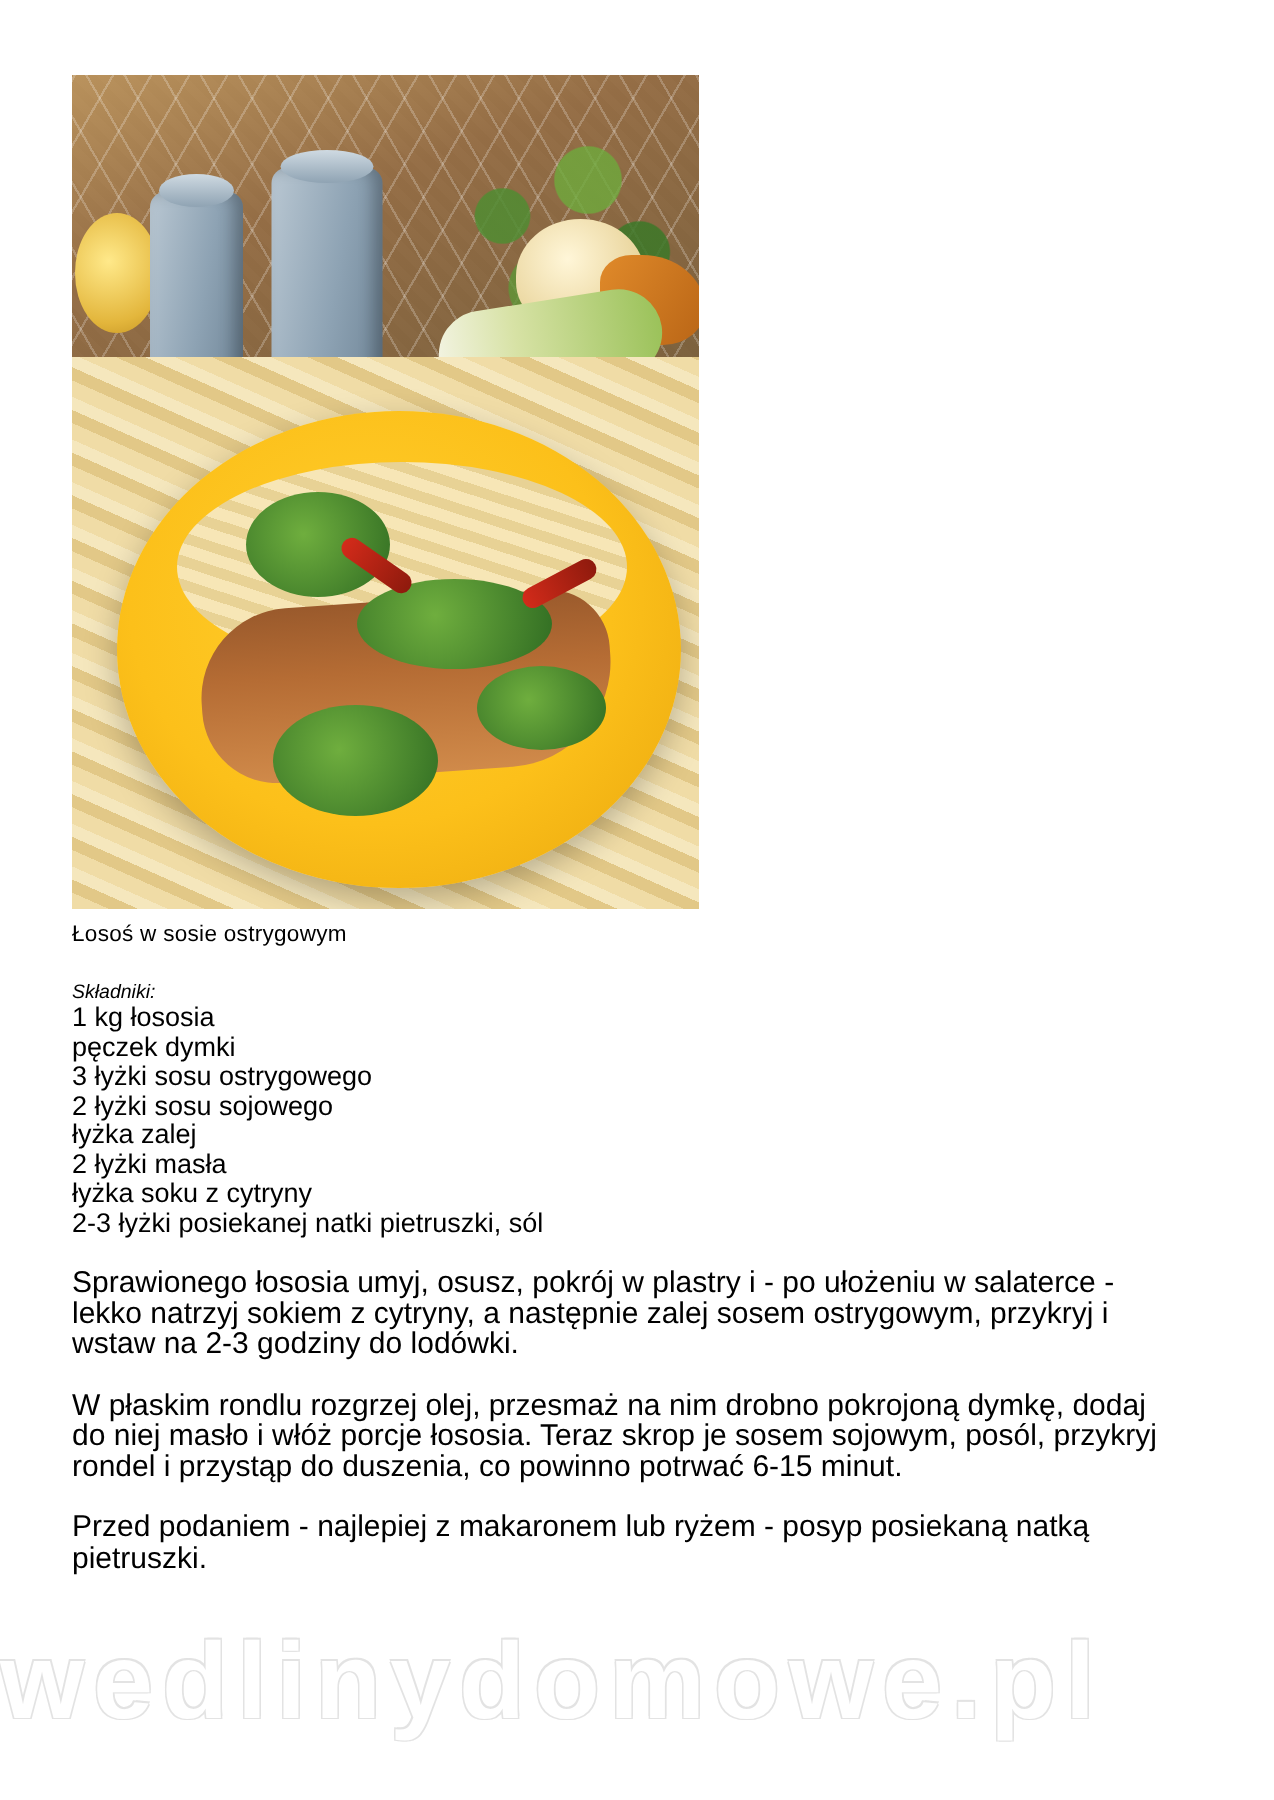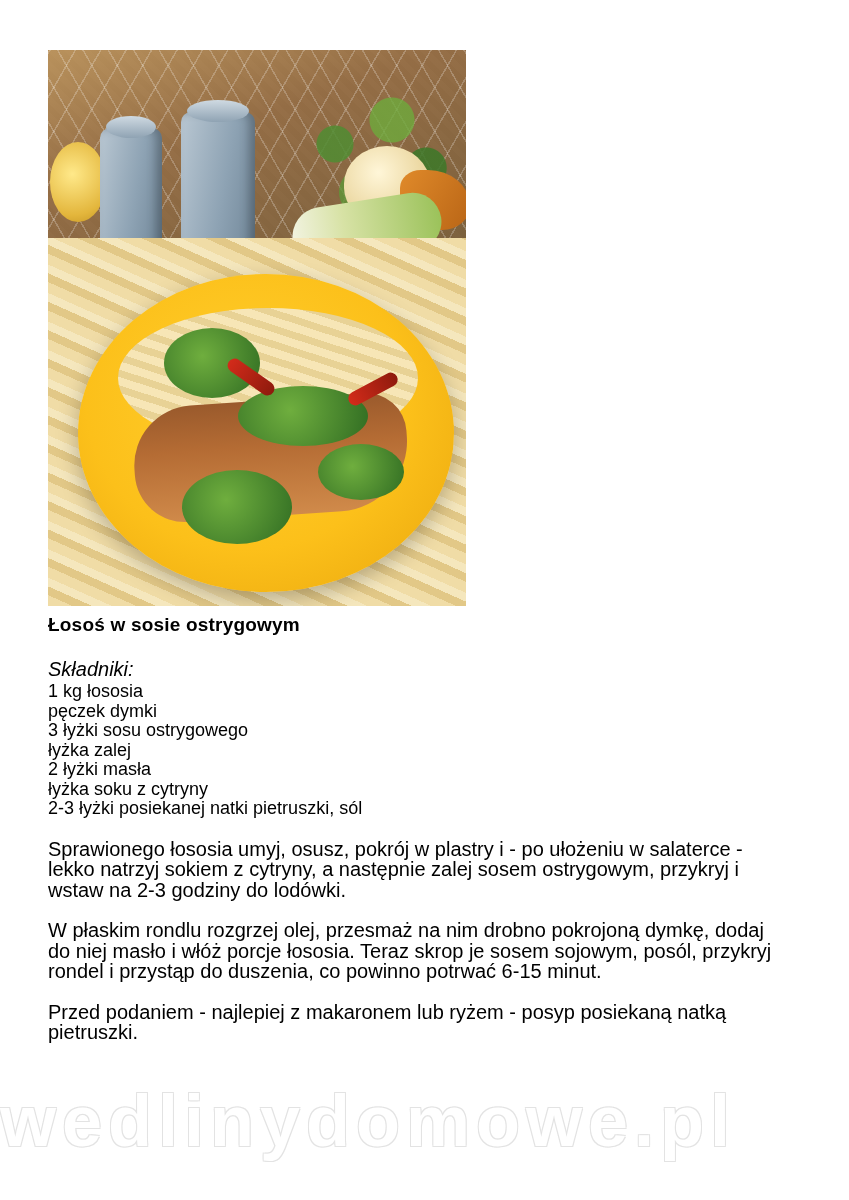--- a/index.html
+++ b/index.html
@@ -129,28 +129,28 @@
     position: absolute; left: 146px; top: 96px; width: 54px; height: 14px;
     border-radius: 8px;
     background: linear-gradient(90deg, #d32b1a, #8e1a0d);
     transform: rotate(35deg);
   }
   .photo .plate .chili.c2 { left: 268px; top: 108px; transform: rotate(-28deg); }
 
   
   .title {
     margin-top: 8px;
-    font-size: 19px;
-    font-weight: bold;
+    font-size: 15px;
+    font-weight: normal;
     letter-spacing: 0.2px;
   }
   .spacer-1 { height: 22px; }
   .ing-head {
     font-style: italic;
-    font-size: 20px;
+    font-size: 13px;
     margin-bottom: 1px;
   }
   .ing-list {
     font-size: 18px;
     line-height: 19.5px;
   }
   .ing-list div { white-space: pre; }
   .para {
     font-size: 20px;
     line-height: 20.5px;
@@ -215,20 +215,21 @@
     <div class="title">Łosoś w sosie ostrygowym</div>
 
     <div class="spacer-1"></div>
 
     <div class="ing-head">Składniki:</div>
 
     <div class="ing-list">
       <div>1 kg łososia</div>
       <div>pęczek dymki</div>
       <div>3 łyżki sosu ostrygowego</div>
+      <div>2 łyżki sosu sojowego</div>
       <div>łyżka zalej</div>
       <div>2 łyżki masła</div>
       <div>łyżka soku z cytryny</div>
       <div>2-3 łyżki posiekanej natki pietruszki, sól</div>
     </div>
 
     <p class="para">Sprawionego łososia umyj, osusz, pokrój w plastry i - po ułożeniu w salaterce - lekko natrzyj sokiem z cytryny, a następnie zalej sosem ostrygowym, przykryj i wstaw na 2-3 godziny do lodówki.</p>
     <p class="para">W płaskim rondlu rozgrzej olej, przesmaż na nim drobno pokrojoną dymkę, dodaj do niej masło i włóż porcje łososia. Teraz skrop je sosem sojowym, posól, przykryj rondel i przystąp do duszenia, co powinno potrwać 6-15 minut.</p>
     <p class="para">Przed podaniem - najlepiej z makaronem lub ryżem - posyp posiekaną natką pietruszki.</p>
 

